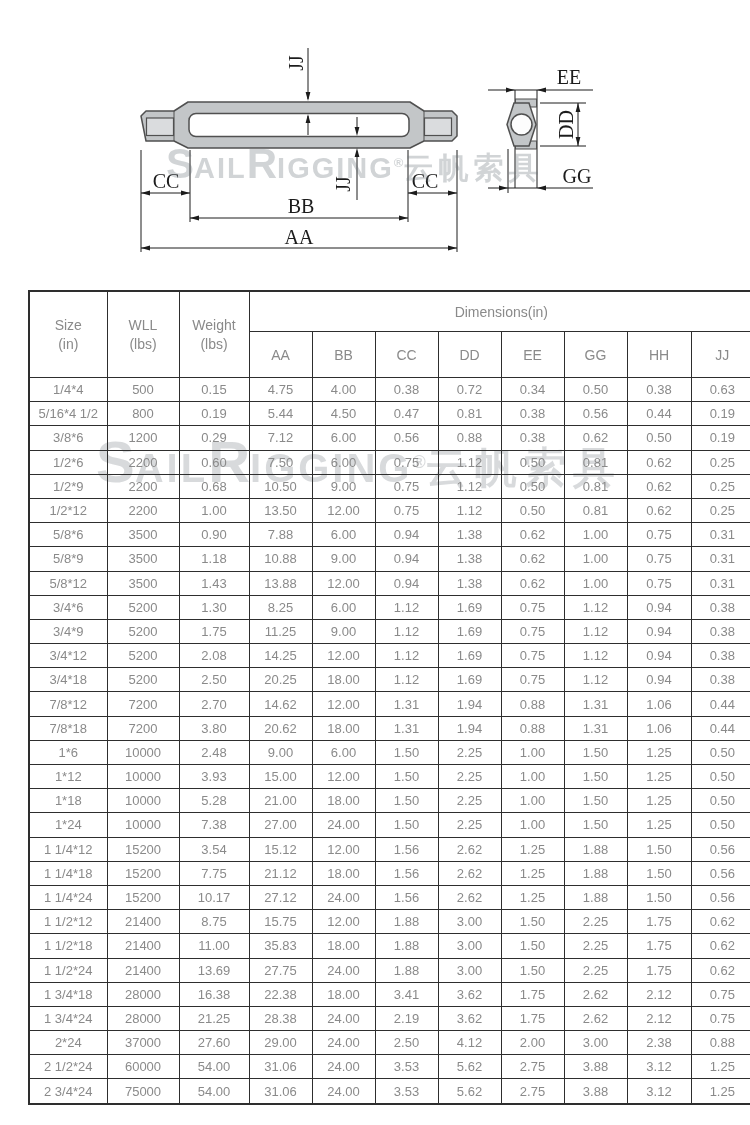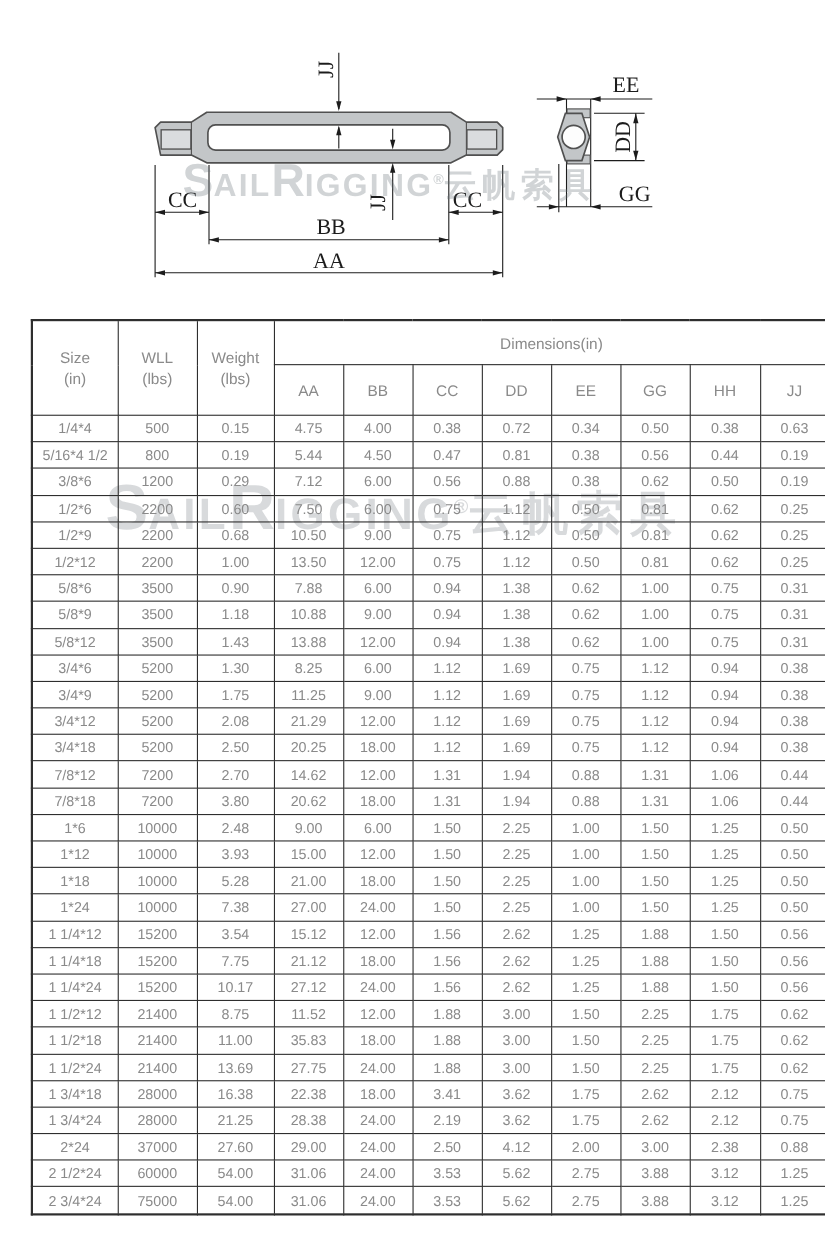--- a/index.html
+++ b/index.html
@@ -315,21 +315,21 @@
             <td>1.69</td>
             <td>0.75</td>
             <td>1.12</td>
             <td>0.94</td>
             <td>0.38</td>
           </tr>
           <tr>
             <td>3/4*12</td>
             <td>5200</td>
             <td>2.08</td>
-            <td>21.29</td>
+            <td>14.25</td>
             <td>12.00</td>
             <td>1.12</td>
             <td>1.69</td>
             <td>0.75</td>
             <td>1.12</td>
             <td>0.94</td>
             <td>0.38</td>
           </tr>
           <tr>
             <td>3/4*18</td>
@@ -458,21 +458,21 @@
             <td>2.62</td>
             <td>1.25</td>
             <td>1.88</td>
             <td>1.50</td>
             <td>0.56</td>
           </tr>
           <tr>
             <td>1 1/2*12</td>
             <td>21400</td>
             <td>8.75</td>
-            <td>11.52</td>
+            <td>15.75</td>
             <td>12.00</td>
             <td>1.88</td>
             <td>3.00</td>
             <td>1.50</td>
             <td>2.25</td>
             <td>1.75</td>
             <td>0.62</td>
           </tr>
           <tr>
             <td>1 1/2*18</td>

